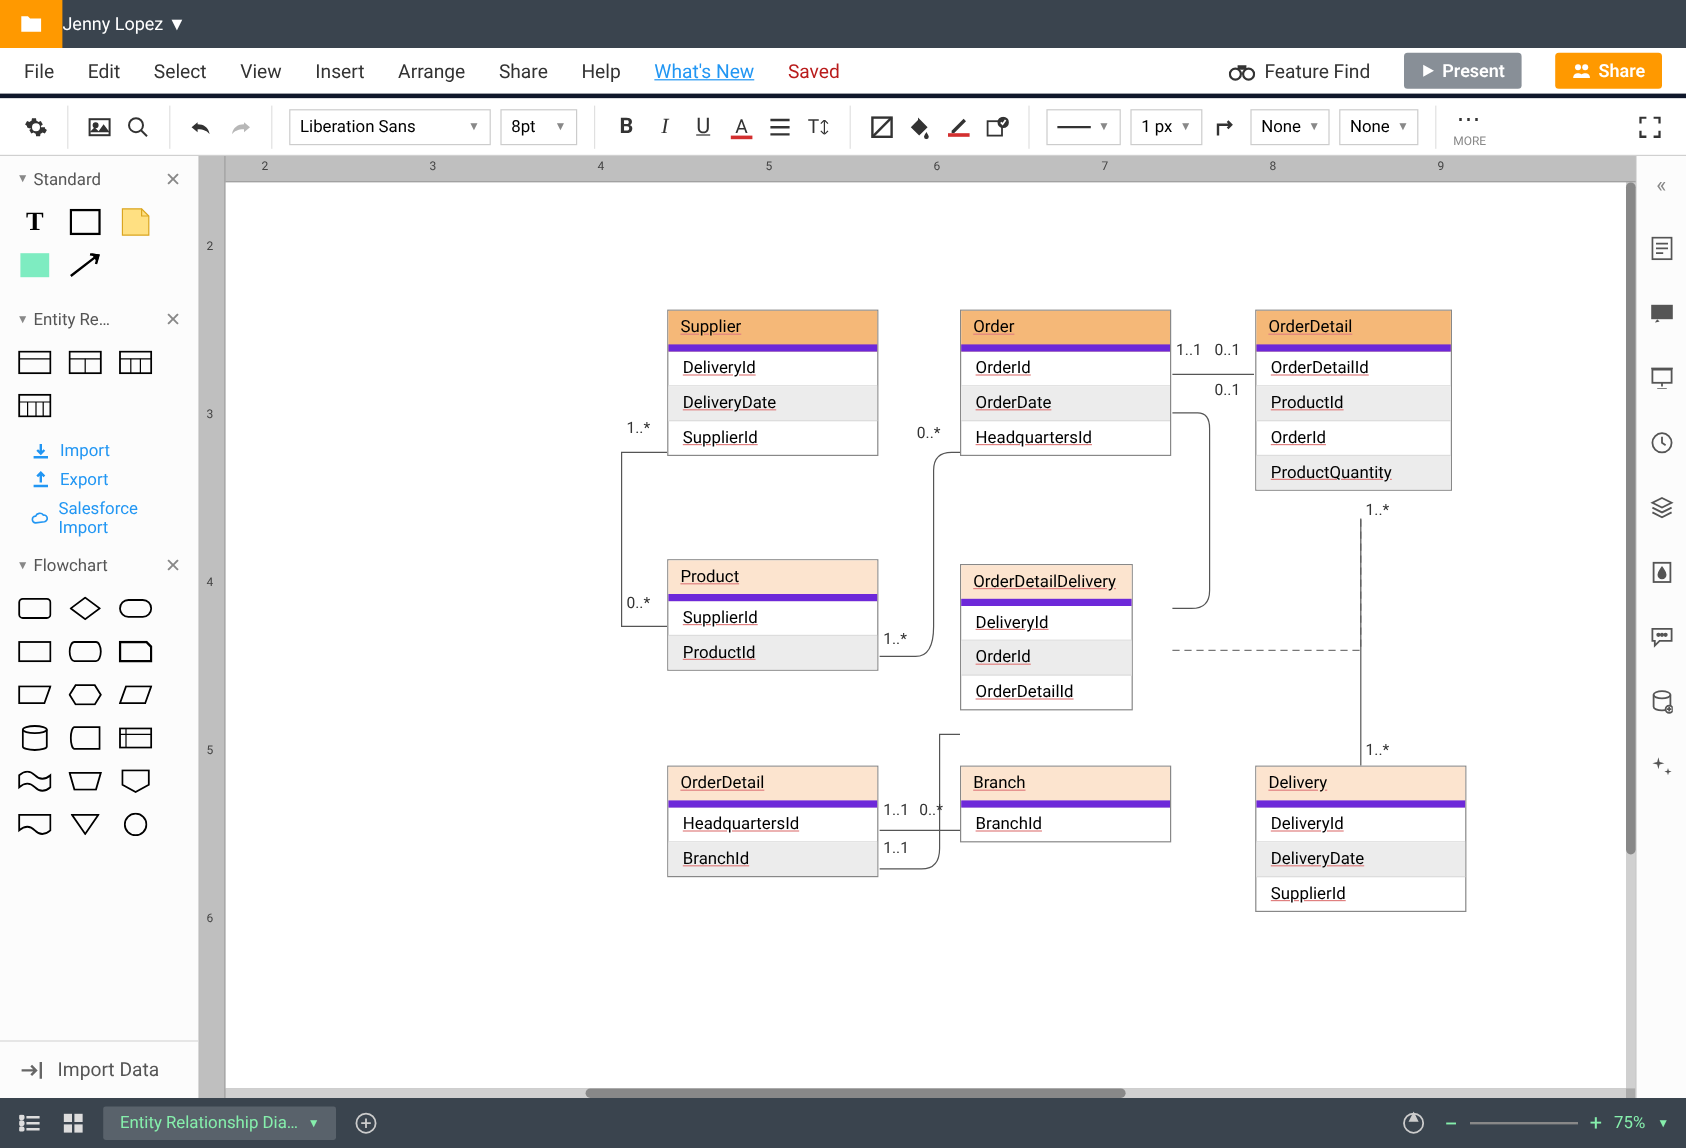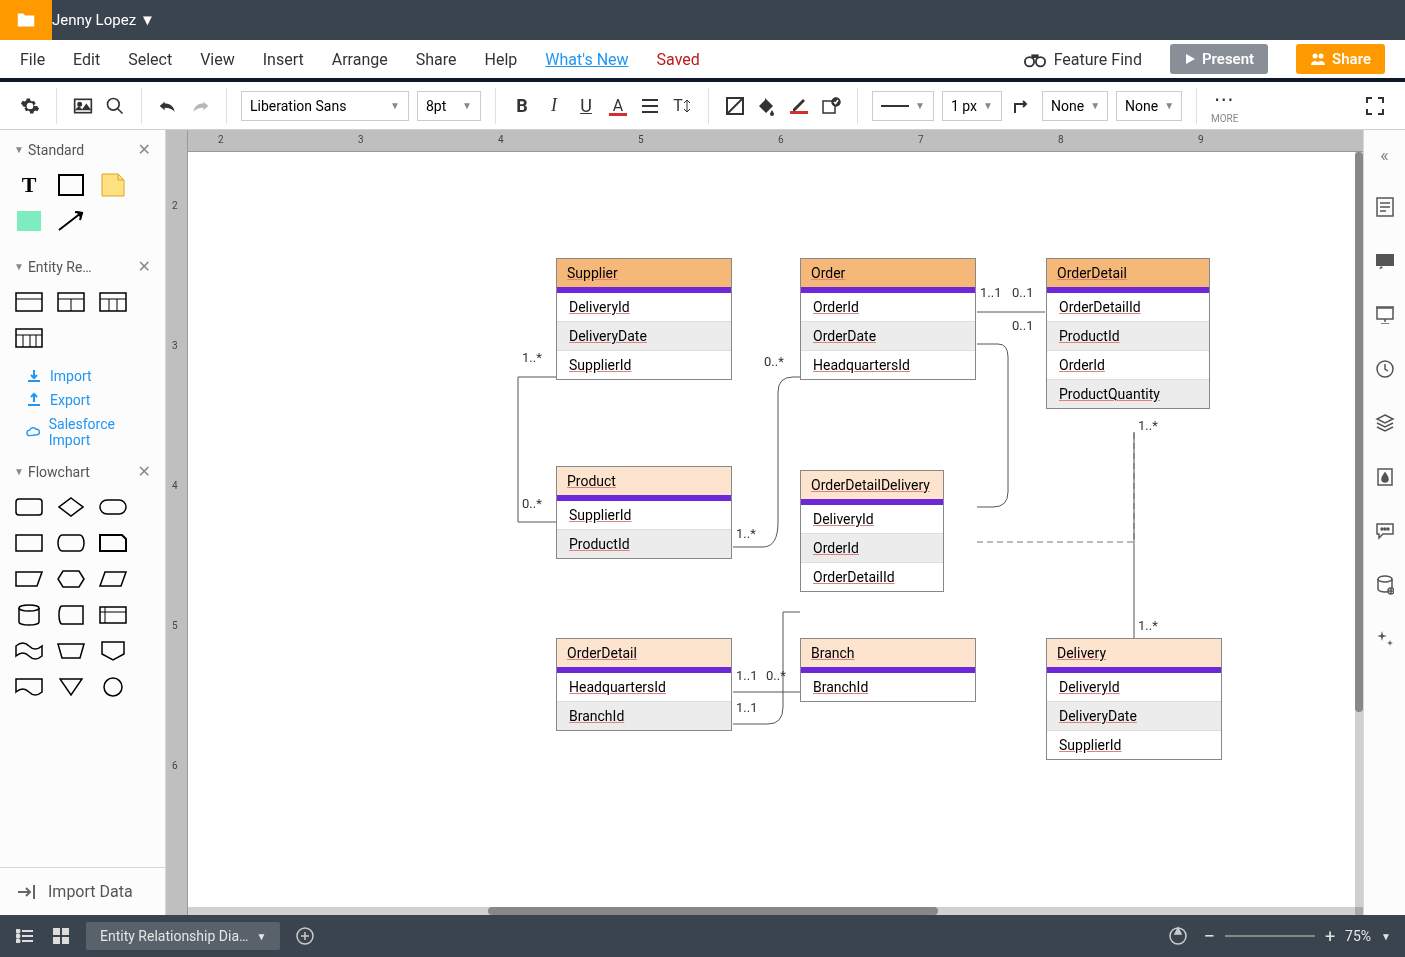--- a/index.html
+++ b/index.html
@@ -63,21 +63,21 @@
 .cardinality { position: absolute; font-size: 13px; color: #333; background: transparent; }
 
 
 .right-panel { width: 42px; background: #fcfcfc; border-left: 1px solid #d8d8d8; display: flex; flex-direction: column; align-items: center; padding-top: 14px; gap: 30px; }
 .right-panel .collapse-chev { font-size: 18px; color: #888; cursor: pointer; }
 .rp-icon { width: 24px; height: 24px; display: flex; align-items: center; justify-content: center; color: #555; cursor: pointer; }
 .vscroll { position: absolute; top: 22px; right: 0; bottom: 8px; width: 8px; background: #d0d0d0; }
 .vscroll-thumb { position: absolute; width: 8px; background: #888; top: 0; height: 560px; border-radius: 4px; }
 
 
-.bottombar { height: 42px; background: #3a444e; color: #e5e5e5; display: flex; align-items: center; padding: 0 14px; gap: 14px; }
+.bottombar { height: 42px; background: #3a444e; color: #86efac; display: flex; align-items: center; padding: 0 14px; gap: 14px; }
 .bottombar .bb-icon { width: 22px; height: 22px; display: flex; align-items: center; justify-content: center; cursor: pointer; }
 .tab-chip { background: #59626b; padding: 6px 14px; border-radius: 2px; font-size: 14px; display: flex; align-items: center; gap: 8px; cursor: pointer; }
 .bottombar .spacer { flex: 1; }
 .zoom-ctrl { display: flex; align-items: center; gap: 10px; font-size: 14px; }
 .zoom-track { width: 90px; height: 2px; background: #888; position: relative; }
 
 svg { display: block; }
 </style>
 </head>
 <body>

